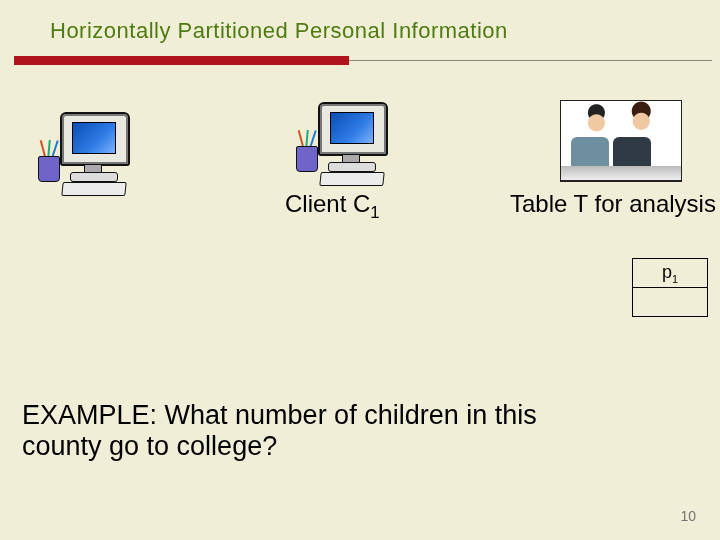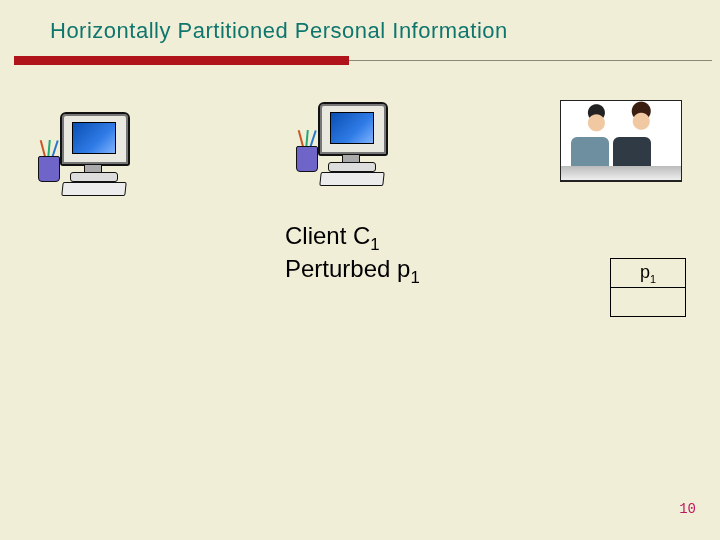--- a/index.html
+++ b/index.html
@@ -17,21 +17,21 @@
     position: relative;
     width: 720px;
     height: 540px;
   }
   .title {
     position: absolute;
     top: 18px;
     left: 50px;
     font-size: 22px;
     letter-spacing: 0.5px;
-    color: #0f766e;
+    color: #4d7c0f;
   }
   .redbar {
     position: absolute;
     top: 56px;
     left: 14px;
     width: 335px;
     height: 9px;
     background: #b1131a;
   }
   .thinline {
@@ -50,42 +50,41 @@
     font-size: 24px;
     line-height: 1.2;
   }
   .client1-block {
     position: absolute;
     left: 285px;
     top: 190px;
     font-family: Arial, Helvetica, sans-serif;
     font-size: 24px;
     line-height: 1.2;
-    margin-top: 32px;
   }
   .tablecap {
     position: absolute;
     left: 510px;
     top: 190px;
     font-family: Arial, Helvetica, sans-serif;
     font-size: 24px;
     line-height: 1.2;
     text-align: left;
   }
   sub {
     font-size: 0.7em;
     vertical-align: sub;
   }
   .smallsub {
     font-size: 0.65em;
     vertical-align: sub;
   }
   .tableT {
     position: absolute;
-    left: 610px;
+    left: 632px;
     top: 258px;
     border-collapse: collapse;
   }
   .tableT td {
     border: 1px solid #000;
     width: 74px;
     height: 28px;
     text-align: center;
     font-family: Arial, Helvetica, sans-serif;
     font-size: 18px;
@@ -97,24 +96,24 @@
     left: 22px;
     top: 400px;
     font-family: Arial, Helvetica, sans-serif;
     font-size: 27px;
     line-height: 1.15;
     width: 670px;
   }
   .pagenum {
     position: absolute;
     right: 24px;
-    bottom: 23px;
-    font-family: Liberation Mono, monospace;
+    bottom: 16px;
+    font-family: Liberation Sans, sans-serif;
     font-size: 14px;
-    color: #be185d;
+    color: #737373;
   }
   
   .computer {
     position: absolute;
     width: 100px;
     height: 90px;
   }
   .comp1 { left: 40px; top: 108px; }
   .comp2 { left: 298px; top: 98px; }
   .monitor {
@@ -251,32 +250,36 @@
   </div>
 
   <div class="people"></div>
   <div class="desk"></div>
 
   <div class="client2-block">
   </div>
 
   <div class="client1-block">
     <div><span>Client C</span><sub>1</sub></div>
-    <div><span>Perturbed p</span><sub>1</sub></div>
   </div>
 
   <div class="tablecap">
+    <div>Table T for analysis</div>
   </div>
 
   <table class="tableT">
     <tbody>
         <tr>
           <td><span>p</span><span class="smallsub">1</span></td>
         </tr>
     <tr>
           <td><span></span></td>
         </tr>
   </tbody>
     </table>
 
+  <div class="example">
+    <div>EXAMPLE: What number of children in this</div>
+    <div> county go to college?</div>
+  </div>
 
   <div class="pagenum">10</div>
 </div>
 
 </body></html>

